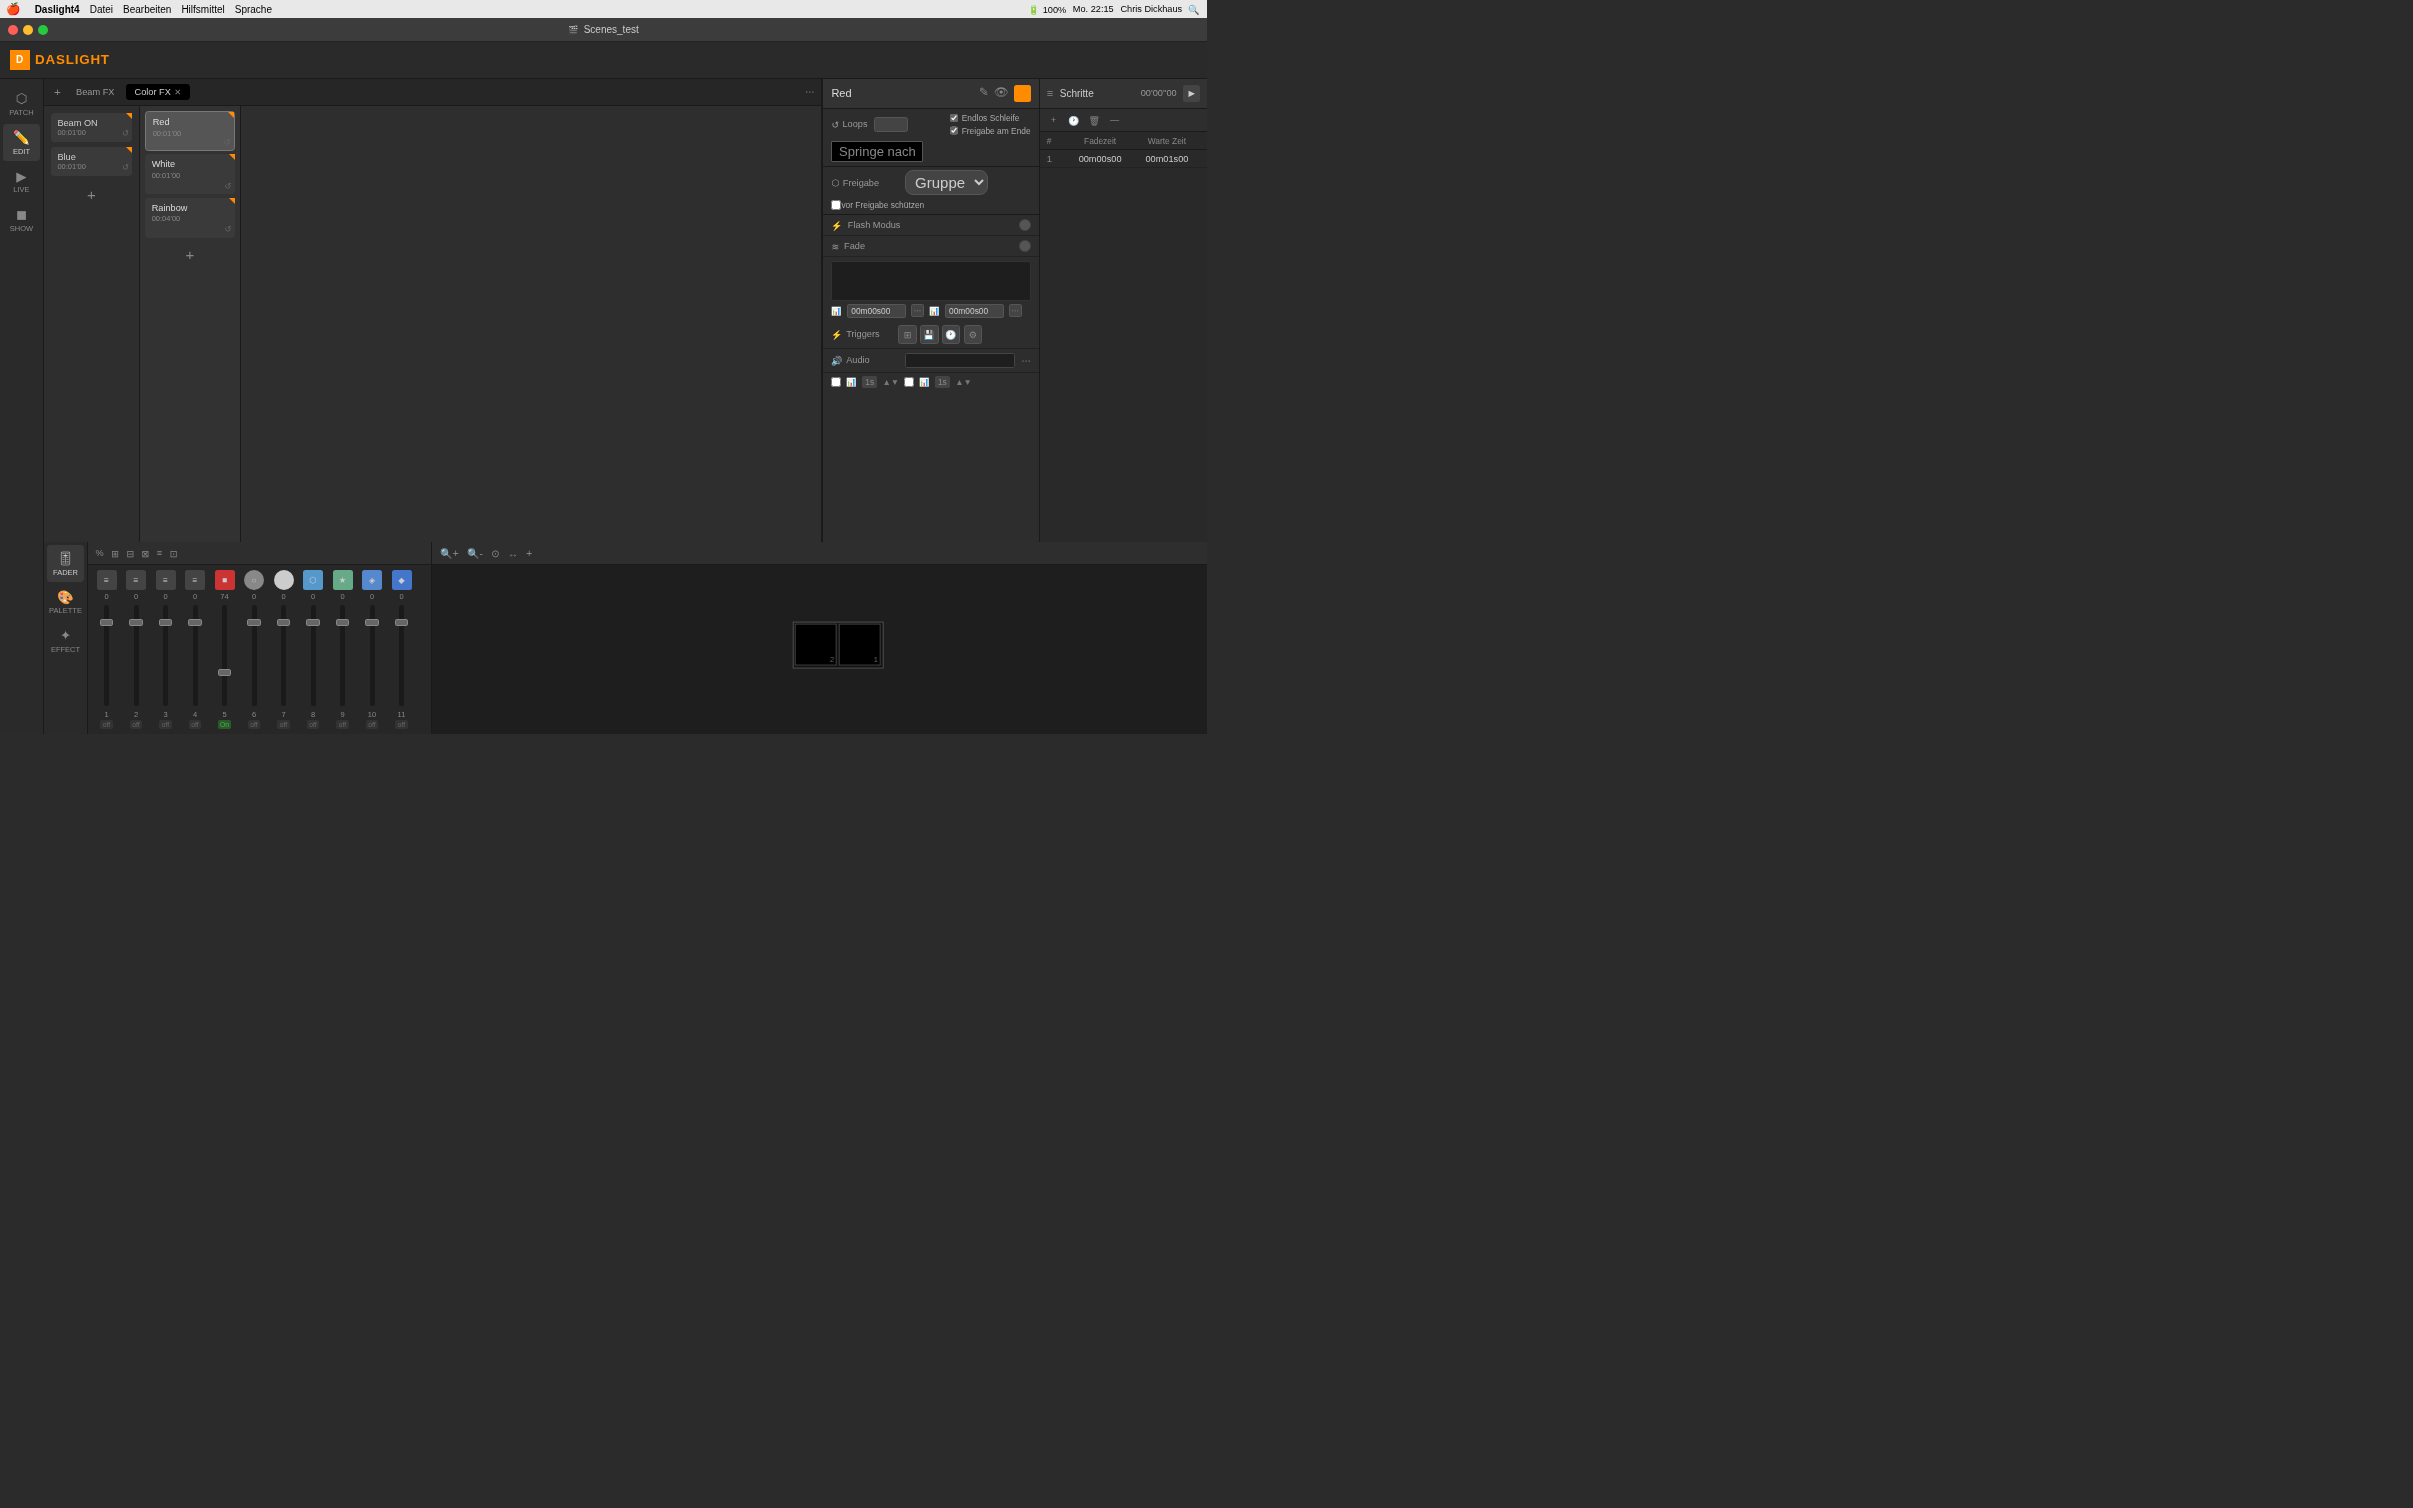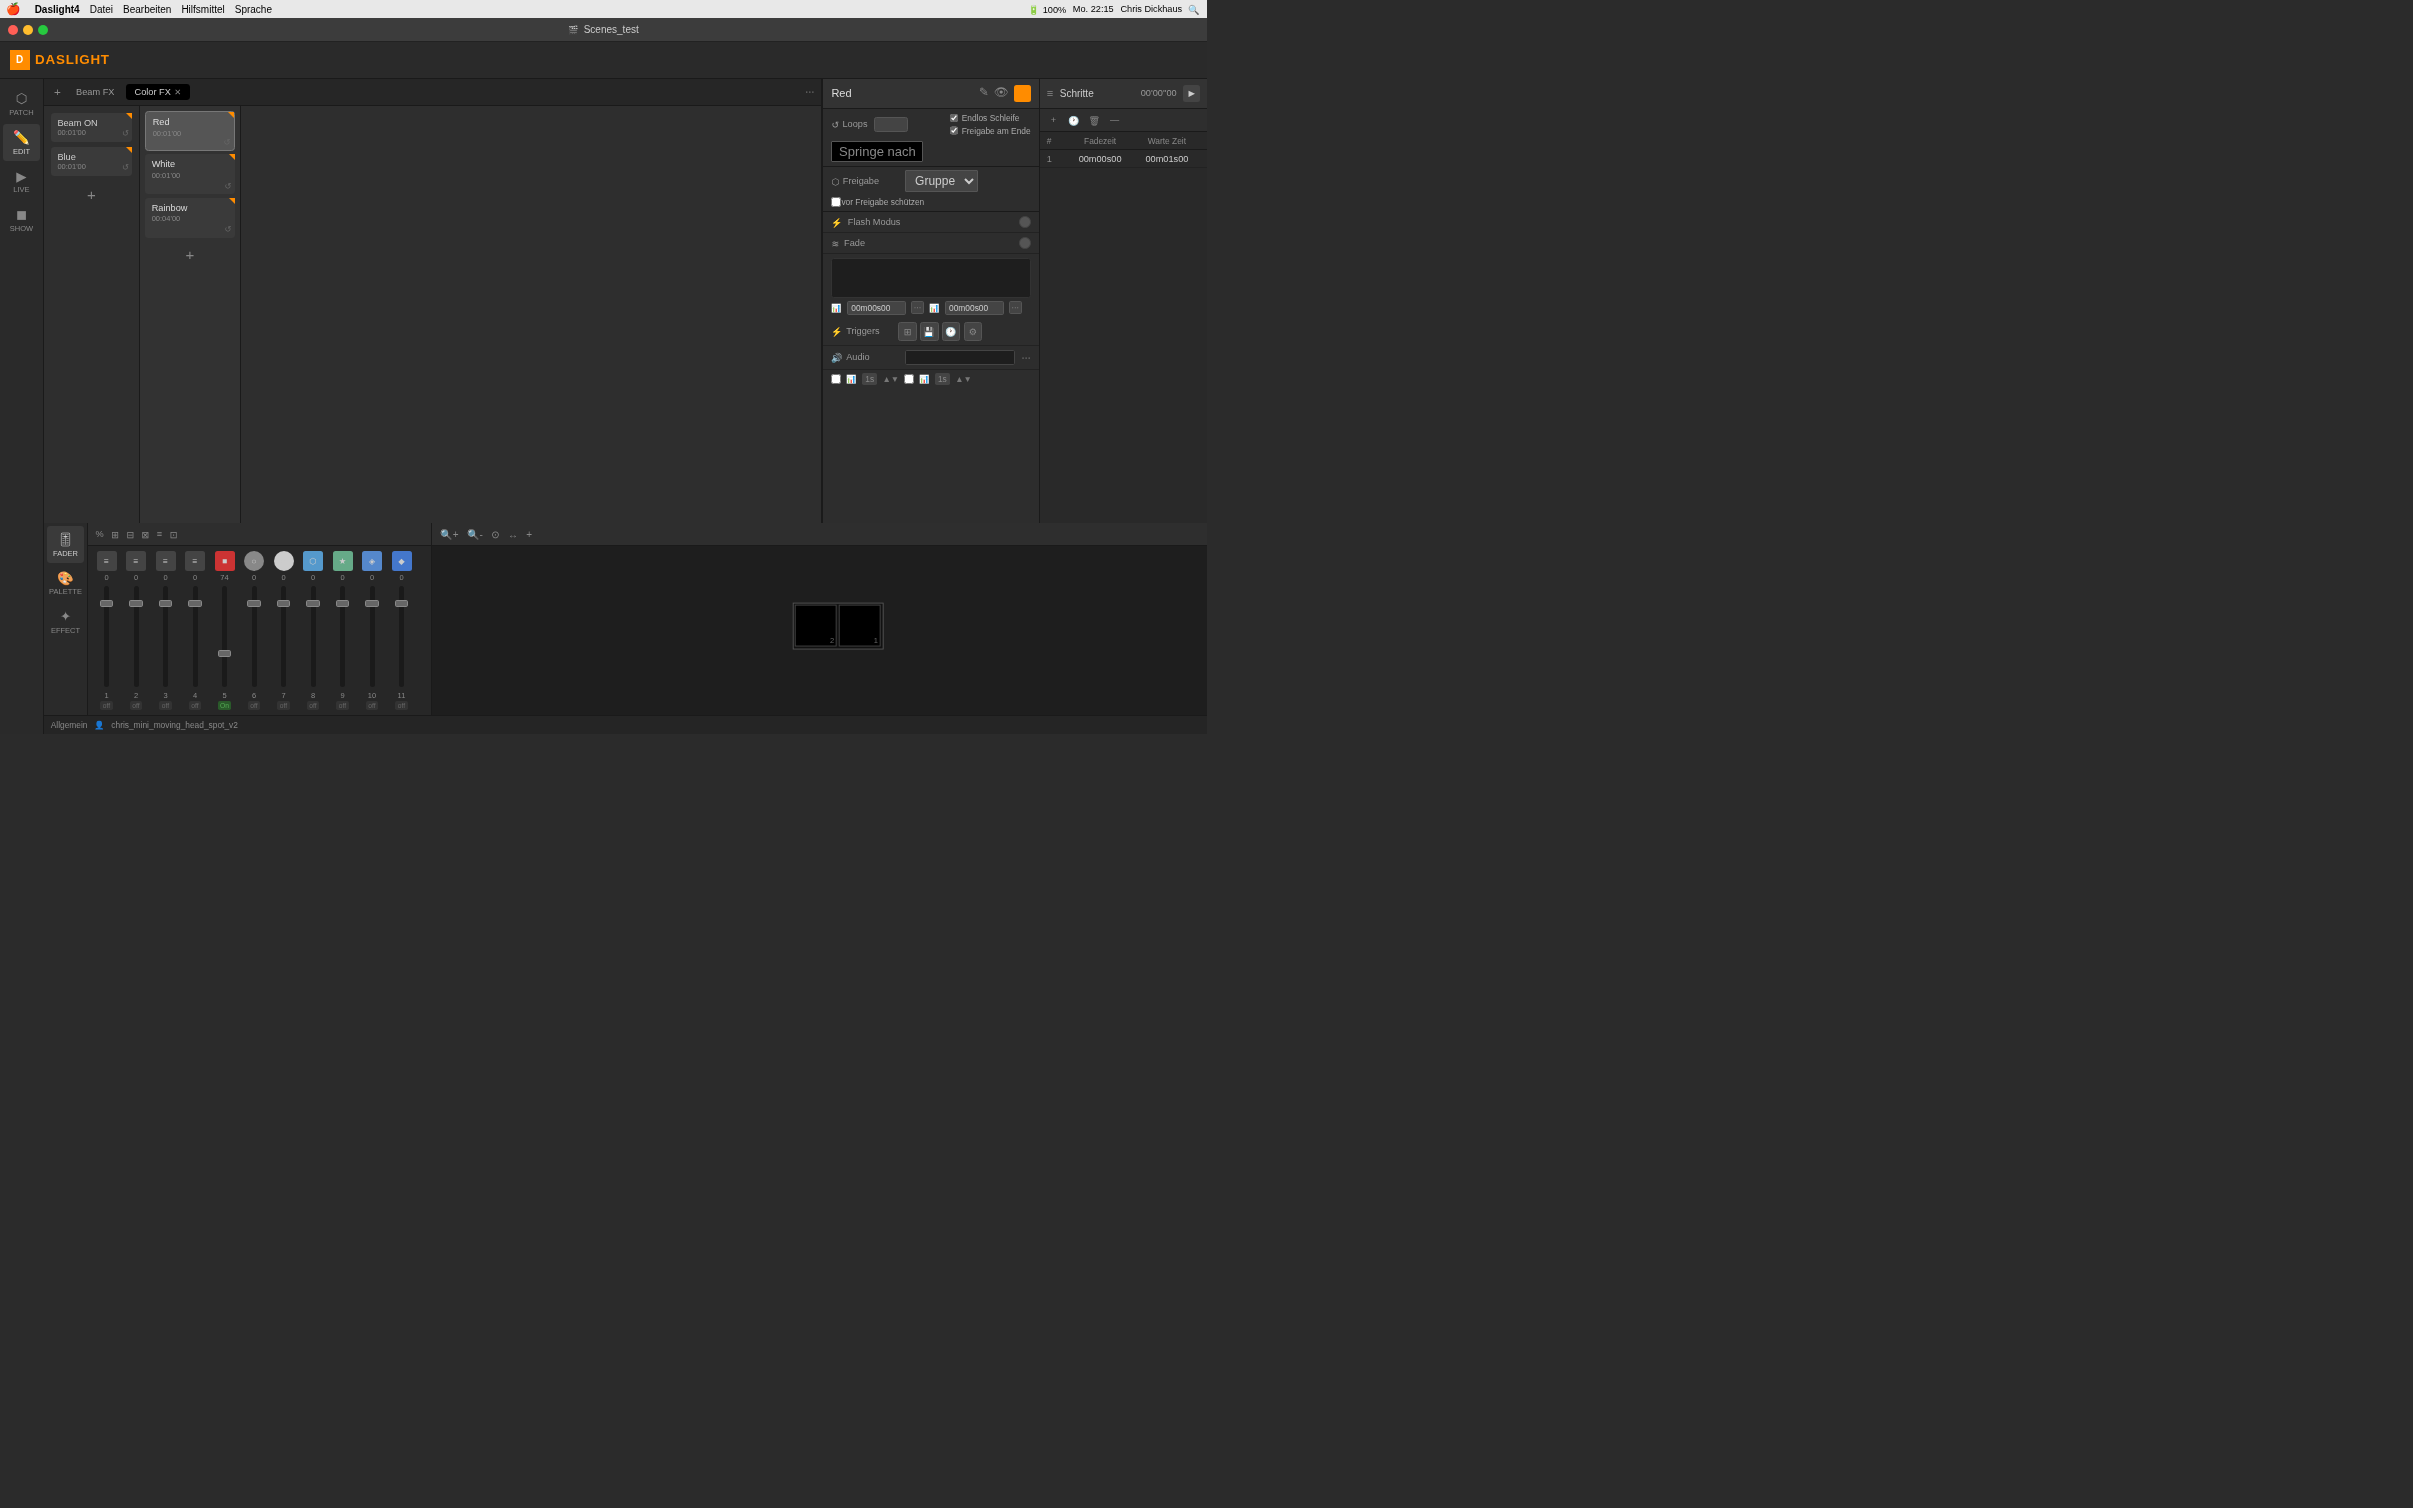--- a/index.html
+++ b/index.html
@@ -351,23 +351,23 @@
     .freigabe-row {
       display: flex;
       align-items: center;
       padding: 3.4px 8.4px;
       gap: 6.7px;
     }
     .freigabe-label { color: #999; font-size: 9.2px; display: flex; align-items: center; gap: 3.4px; width: 67px; }
     .freigabe-select {
       background: #444;
       border: 0.8px solid #555;
-      border-radius: 1px;
+      border-radius: 8px;
       padding: 1.7px 5px;
-      font-size: 12px;
+      font-size: 15px;
       color: #ccc;
       cursor: pointer;
     }
 
     .toggle-row {
       display: flex;
       align-items: center;
       padding: 4.2px 8.4px;
       gap: 6.7px;
       border-bottom: 0.8px solid #222;
@@ -1080,21 +1080,16 @@
             </div>
             <div class="stage-fixture">
               <span class="fixture-num">1</span>
             </div>
           </div>
         </div>
       </div>
 
     </div>
 
-    <div class="status-bar">
-      <span>Allgemein</span>
-      <span>👤</span>
-      <span>chris_mini_moving_head_spot_v2</span>
-    </div>
 
   </div>
 </div>
 
 
 </body></html>

